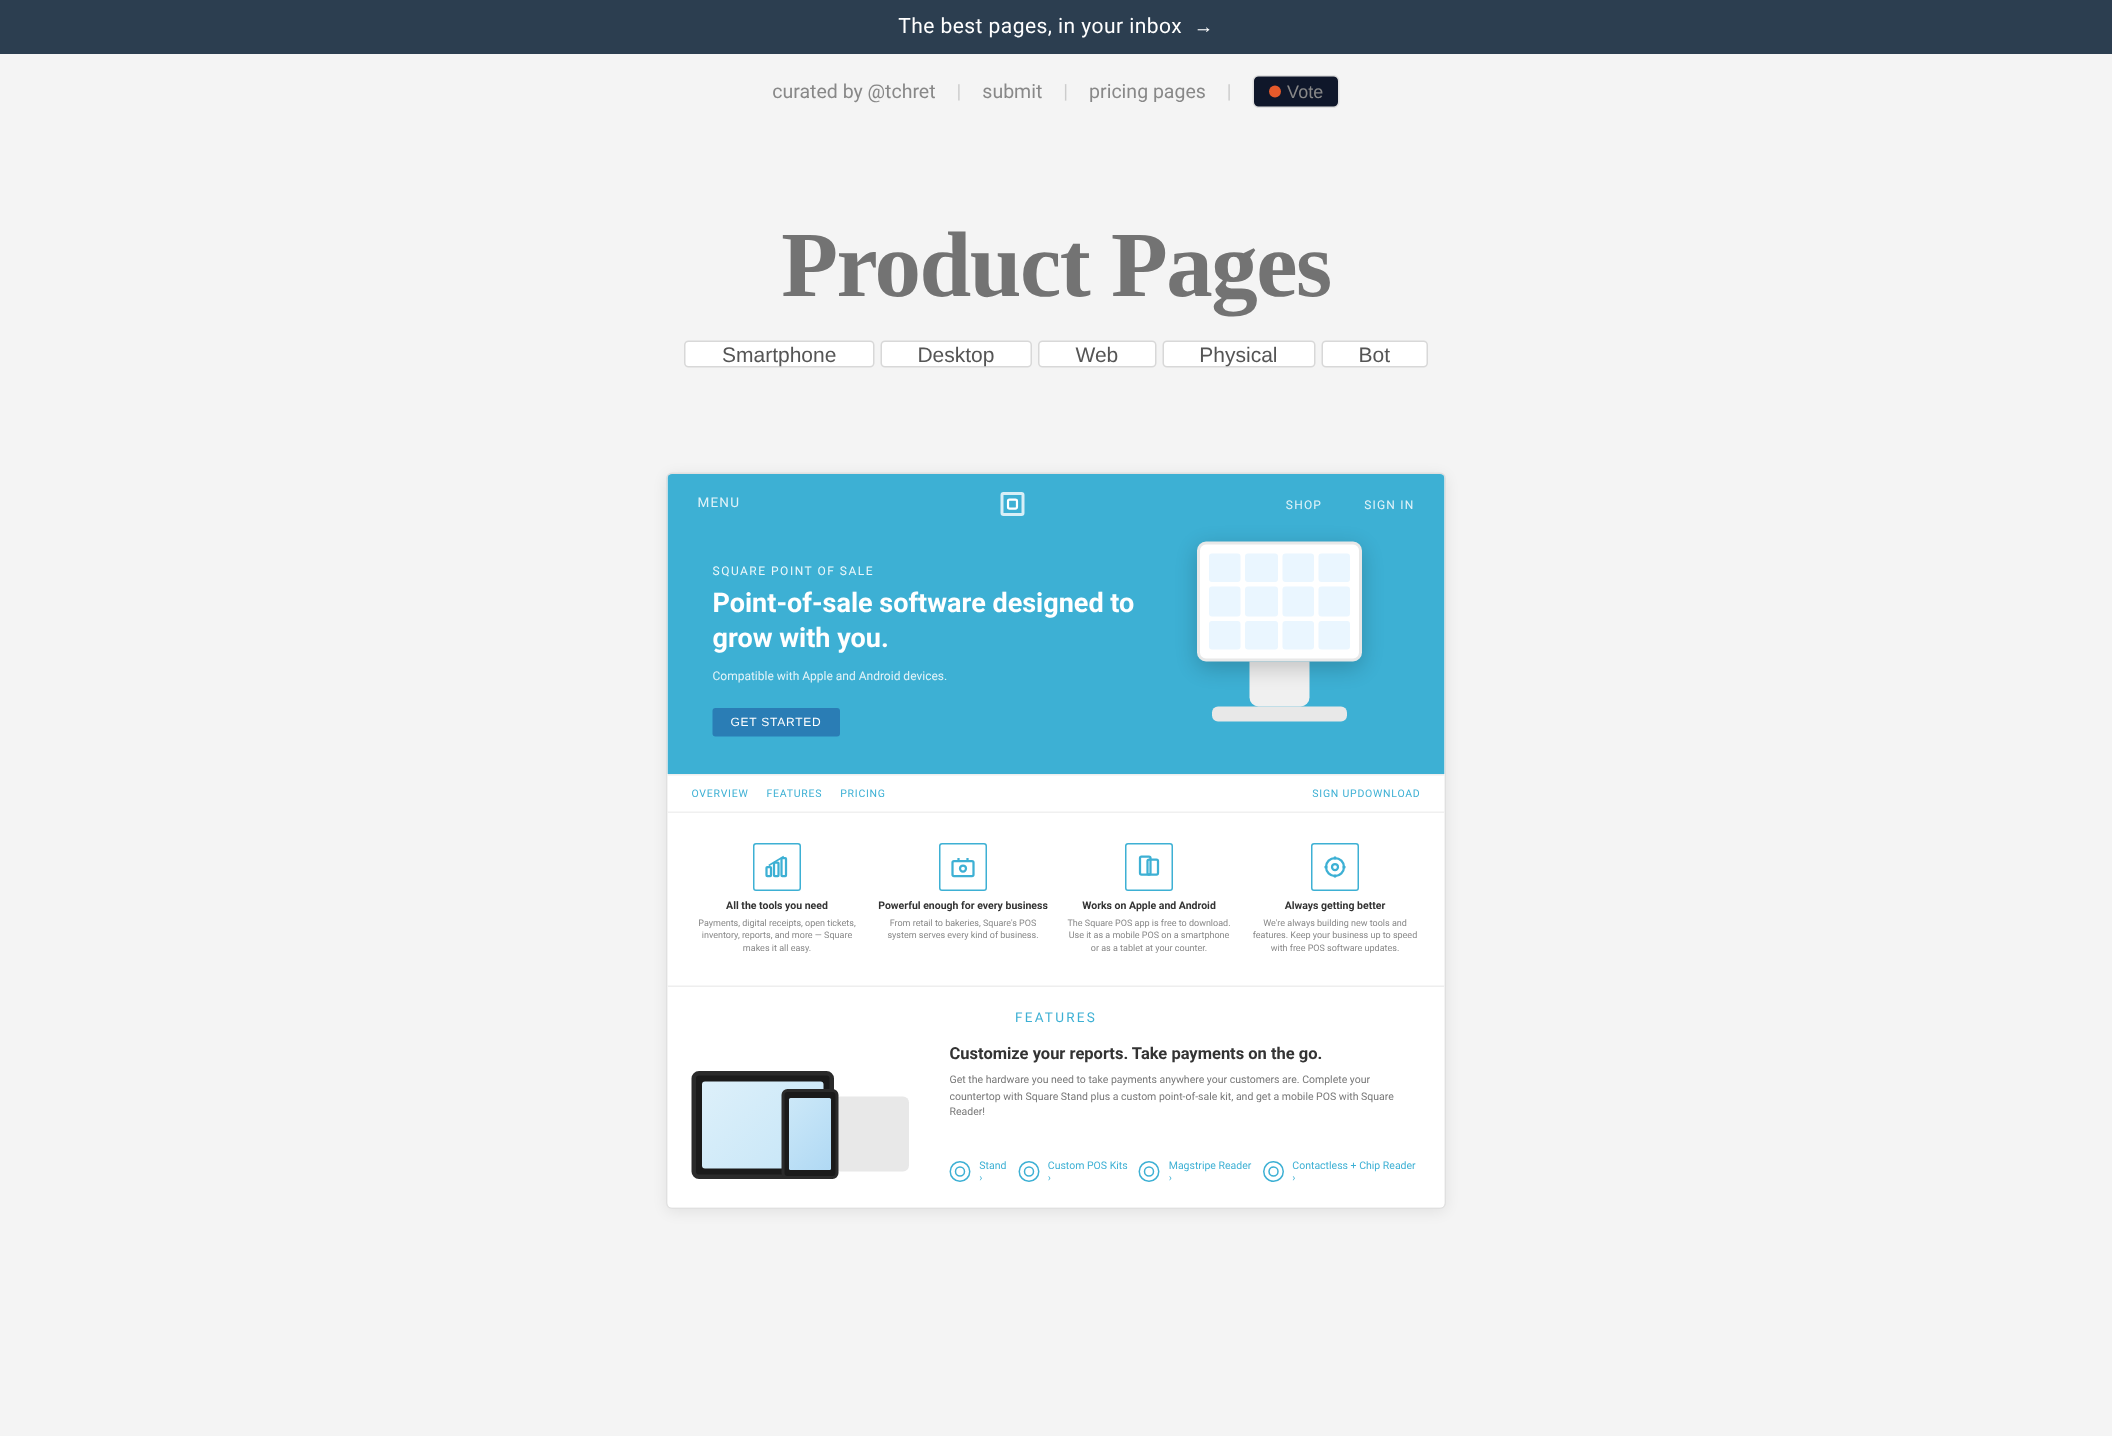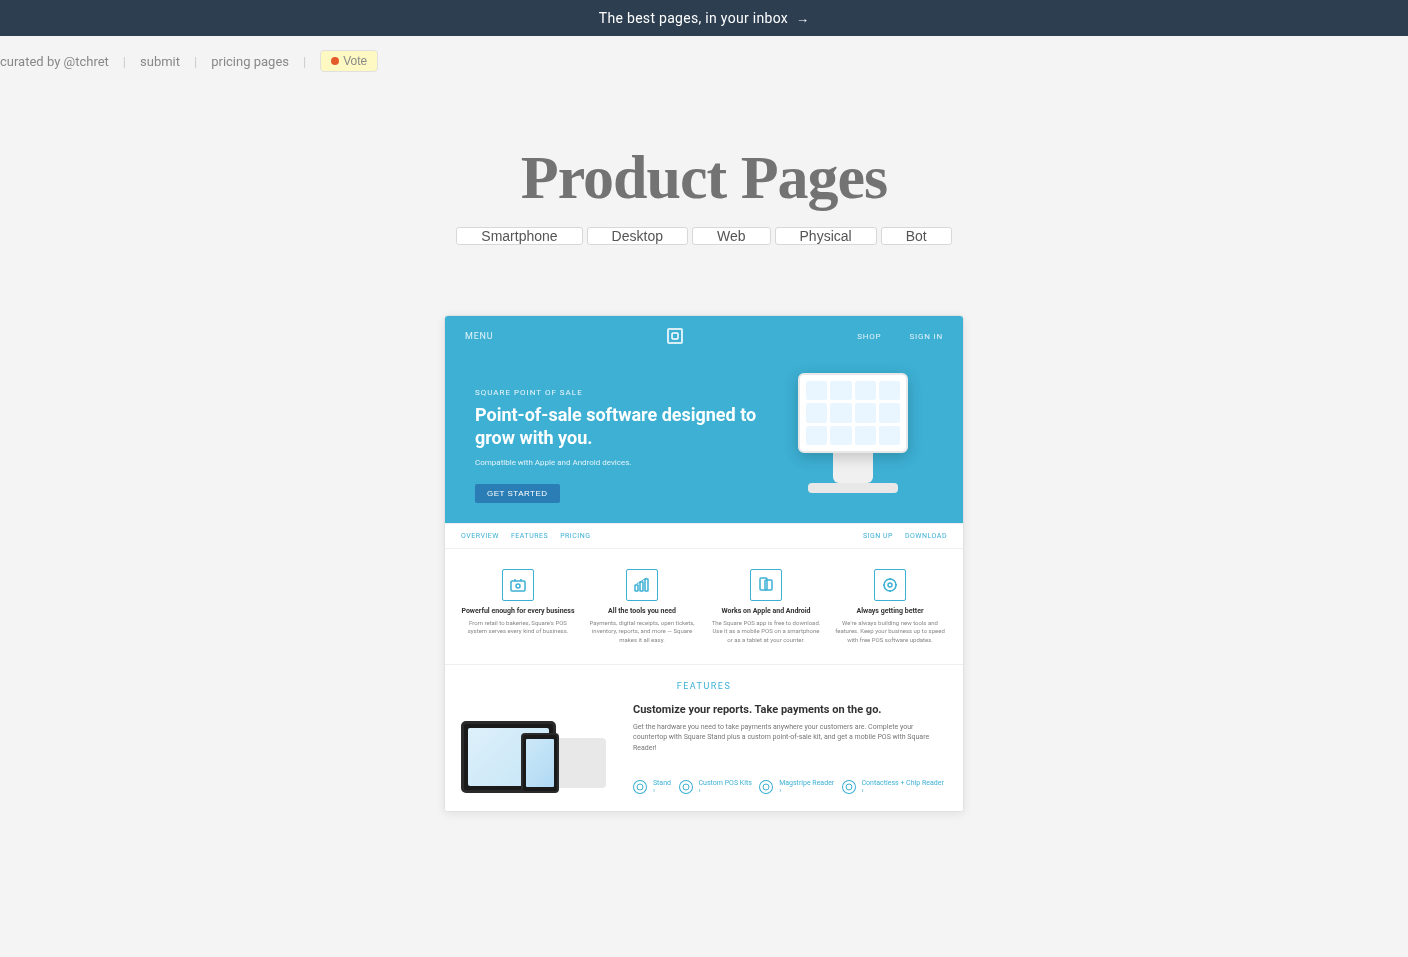--- a/index.html
+++ b/index.html
@@ -20,20 +20,21 @@
       letter-spacing: 0.3px;
     }
     .top-banner .arrow {
       margin-left: 4px;
       font-size: 13px;
     }
 
     
     .sub-header {
       display: flex;
+      justify-content: center;
       align-items: center;
       gap: 0;
       padding: 14px 0 10px;
       font-size: 13px;
       color: #888;
       background: #f4f4f4;
     }
     .sub-header .sep {
       margin: 0 14px;
       color: #ccc;
@@ -46,21 +47,21 @@
     .vote-btn {
       display: inline-flex;
       align-items: center;
       gap: 4px;
       border: 1px solid #e0e0e0;
       border-radius: 4px;
       padding: 3px 10px;
       font-size: 12px;
       color: #888;
       cursor: pointer;
-      background: #fef9c3;
+      background: #0f172a;
     }
     .vote-dot {
       width: 8px;
       height: 8px;
       border-radius: 50%;
       background: #e55a2b;
       display: inline-block;
     }
 
     
@@ -113,21 +114,21 @@
       background: #fff;
       border: 1px solid #e0e0e0;
       border-radius: 4px;
       overflow: hidden;
       box-shadow: 0 2px 10px rgba(0,0,0,0.08);
     }
 
     
     .sq-hero {
       background: #3db0d4;
-      padding: 42px 30px 20px;
+      padding: 30px 30px 20px;
       position: relative;
       min-height: 200px;
       display: flex;
       align-items: flex-start;
     }
     .sq-hero-nav {
       position: absolute;
       top: 12px;
       left: 0;
       right: 0;
@@ -247,21 +248,20 @@
       display: flex;
       justify-content: space-between;
       align-items: center;
       font-size: 7px;
       color: #3db0d4;
       text-transform: uppercase;
       letter-spacing: 0.5px;
     }
     .sq-features-bar-right {
       display: flex;
-      gap: 12px;
     }
 
     
     .sq-features-grid {
       background: #fff;
       padding: 20px 16px;
       display: grid;
       grid-template-columns: repeat(4, 1fr);
       gap: 10px;
       border-top: 1px solid #f0f0f0;
@@ -447,39 +447,39 @@
       <div class="sq-features-bar-right">
         <span style="cursor:pointer">SIGN UP</span>
         <span style="cursor:pointer">DOWNLOAD</span>
       </div>
     </div>
 
     <div class="sq-features-grid">
       <div class="sq-feature-item">
         <div class="sq-feature-icon">
           <svg width="16" height="16" viewBox="0 0 16 16" fill="none" stroke="#3db0d4" stroke-width="1.5">
-            <rect x="1" y="4" width="14" height="10" rx="1"></rect>
-            <path d="M5 4 V2 M11 4 V2"></path>
-            <circle cx="8" cy="9" r="2"></circle>
-          </svg>
-        </div>
-        <div class="sq-feature-title">Powerful enough for every business</div>
-        <div class="sq-feature-desc">From retail to bakeries, Square's POS system serves every kind of business.</div>
-      </div>
-      <div class="sq-feature-item">
-        <div class="sq-feature-icon">
-          <svg width="16" height="16" viewBox="0 0 16 16" fill="none" stroke="#3db0d4" stroke-width="1.5">
             <rect x="1" y="8" width="3" height="6" rx="0.5"></rect>
             <rect x="6" y="5" width="3" height="9" rx="0.5"></rect>
             <rect x="11" y="2" width="3" height="12" rx="0.5"></rect>
             <polyline points="2.5,7 7.5,4 12.5,1" stroke-width="1"></polyline>
           </svg>
         </div>
         <div class="sq-feature-title">All the tools you need</div>
         <div class="sq-feature-desc">Payments, digital receipts, open tickets, inventory, reports, and more — Square makes it all easy.</div>
+      </div>
+      <div class="sq-feature-item">
+        <div class="sq-feature-icon">
+          <svg width="16" height="16" viewBox="0 0 16 16" fill="none" stroke="#3db0d4" stroke-width="1.5">
+            <rect x="1" y="4" width="14" height="10" rx="1"></rect>
+            <path d="M5 4 V2 M11 4 V2"></path>
+            <circle cx="8" cy="9" r="2"></circle>
+          </svg>
+        </div>
+        <div class="sq-feature-title">Powerful enough for every business</div>
+        <div class="sq-feature-desc">From retail to bakeries, Square's POS system serves every kind of business.</div>
       </div>
       <div class="sq-feature-item">
         <div class="sq-feature-icon">
           <svg width="16" height="16" viewBox="0 0 16 16" fill="none" stroke="#3db0d4" stroke-width="1.5">
             <rect x="2" y="1" width="7" height="12" rx="1"></rect>
             <rect x="7" y="3" width="7" height="10" rx="1"></rect>
           </svg>
         </div>
         <div class="sq-feature-title">Works on Apple and Android</div>
         <div class="sq-feature-desc">The Square POS app is free to download. Use it as a mobile POS on a smartphone or as a tablet at your counter.</div>

